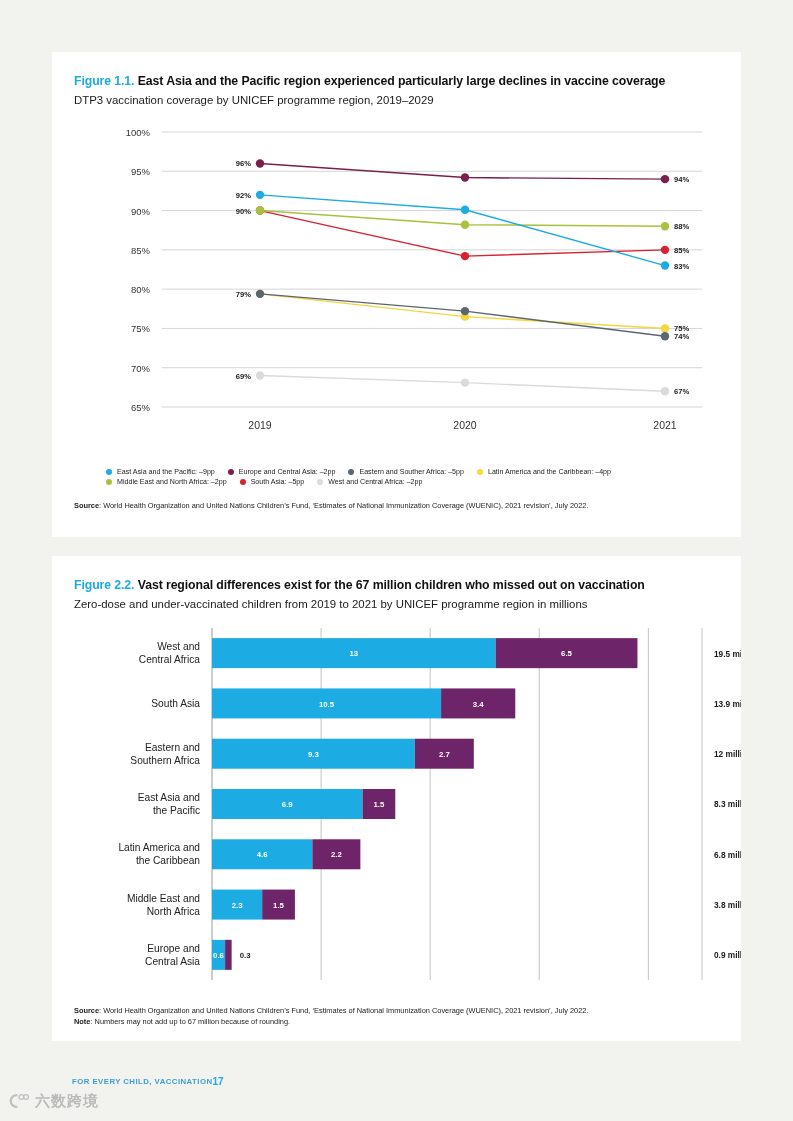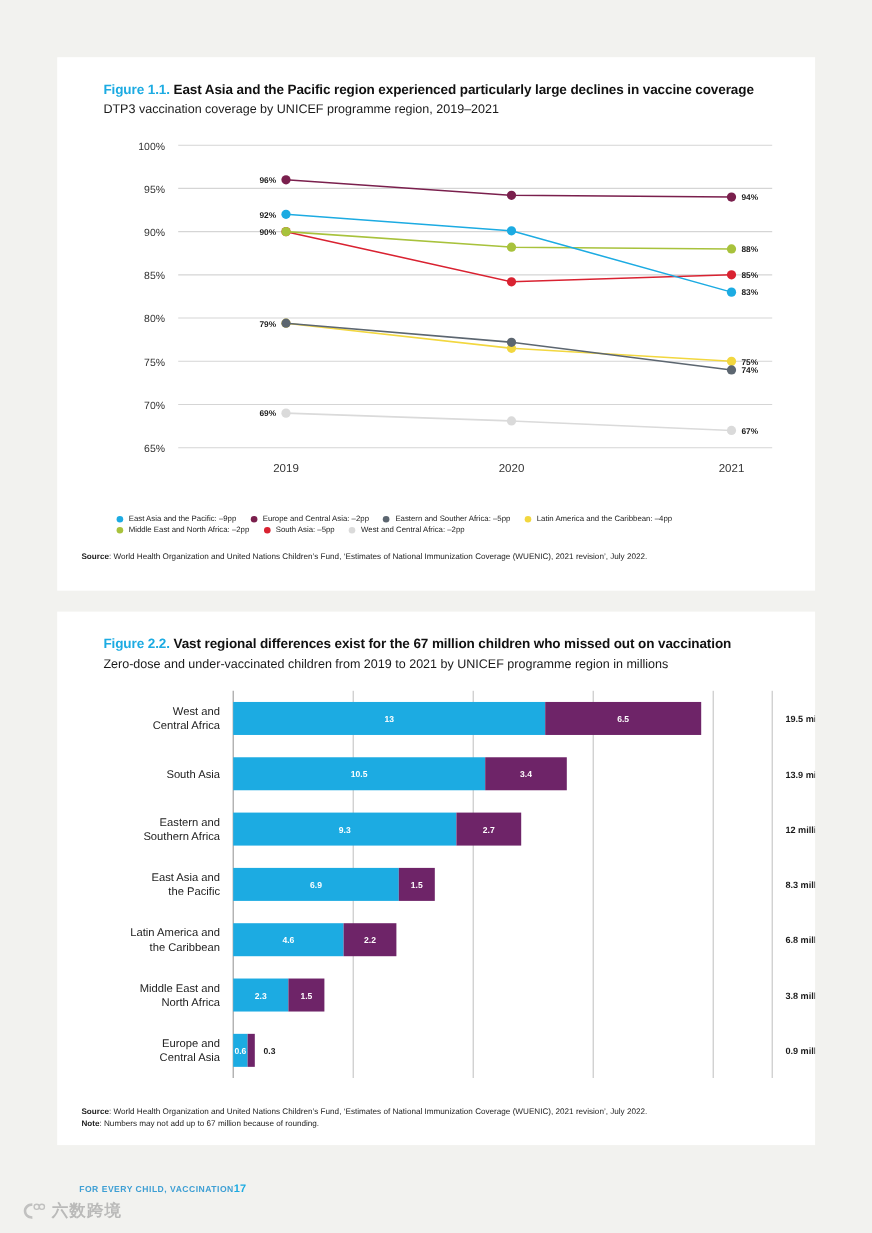--- a/index.html
+++ b/index.html
@@ -11,21 +11,21 @@
   }
   .page{position:absolute;inset:0;}
 
   
   .card{
     position:absolute;left:52px;width:689px;background:#ffffff;
   }
   #card-fig1{top:52px;height:485px;}
   #card-fig2{top:556px;height:485px;}
 
-  .fig-head{padding:22px 22px 0 22px;margin-left:20px;}
+  .fig-head{padding:22px 22px 0 22px;}
   .fig-title{font-size:12.3px;font-weight:bold;color:#111111;line-height:1.25;letter-spacing:-0.1px;}
   .fig-title .fignum{color:#1CABE2;}
   .fig-sub{font-size:11.4px;color:#1a1a1a;margin-top:4px;line-height:1.3;}
 
   
   .linechart-wrap{position:relative;margin:14px 0 0 0;height:330px;}
   .lc-svg{display:block;}
 
   
   .legend{position:absolute;left:74px;top:468px;width:640px;}
@@ -42,36 +42,36 @@
 
   
   .barchart-wrap{position:relative;margin-top:10px;height:360px;}
 
   
   .footer{position:absolute;left:72px;top:1076px;width:650px;display:flex;align-items:center;}
   .footer-left{font-size:7.8px;color:#3e9fd4;letter-spacing:0.45px;font-weight:bold;}
   .footer-right{font-size:10px;color:#1CABE2;font-weight:bold;}
 
   
-  .watermark{position:absolute;left:20px;top:1091px;display:flex;align-items:flex-start;opacity:.55;}
+  .watermark{position:absolute;left:8px;top:1091px;display:flex;align-items:flex-end;opacity:.55;}
   .wm-logo{width:22px;height:20px;margin-right:5px;}
   .wm-text{font-size:15px;color:#8d8d8d;font-weight:bold;letter-spacing:1px;}
 </style>
 </head>
 <body>
 
 <div class="page">
 
   <div class="card" id="card-fig1">
     <div class="fig-head">
       <div class="fig-title">
         <span class="fignum">Figure 1.1.</span>
         <span>East Asia and the Pacific region experienced particularly large declines in vaccine coverage</span>
       </div>
-      <div class="fig-sub">DTP3 vaccination coverage by UNICEF programme region, 2019–2021</div>
+      <div class="fig-sub">DTP3 vaccination coverage by UNICEF programme region, 2019–2029</div>
     </div>
     <div class="linechart-wrap">
       <svg class="lc-svg" id="line-svg" width="689" height="330" viewBox="0 0 689 330">
           <line x1="110" x2="650" y1="285" y2="285" stroke="#d5d5d5" stroke-width="1"></line>
           <text x="98" y="289" text-anchor="end" font-size="9.5" fill="#333" font-family="&quot;Liberation Sans&quot;, sans-serif">65%</text>
           <line x1="110" x2="650" y1="245.71428571428572" y2="245.71428571428572" stroke="#d5d5d5" stroke-width="1"></line>
           <text x="98" y="249.71428571428572" text-anchor="end" font-size="9.5" fill="#333" font-family="&quot;Liberation Sans&quot;, sans-serif">70%</text>
           <line x1="110" x2="650" y1="206.42857142857144" y2="206.42857142857144" stroke="#d5d5d5" stroke-width="1"></line>
           <text x="98" y="210.42857142857144" text-anchor="end" font-size="9.5" fill="#333" font-family="&quot;Liberation Sans&quot;, sans-serif">75%</text>
           <line x1="110" x2="650" y1="167.14285714285717" y2="167.14285714285717" stroke="#d5d5d5" stroke-width="1"></line>

